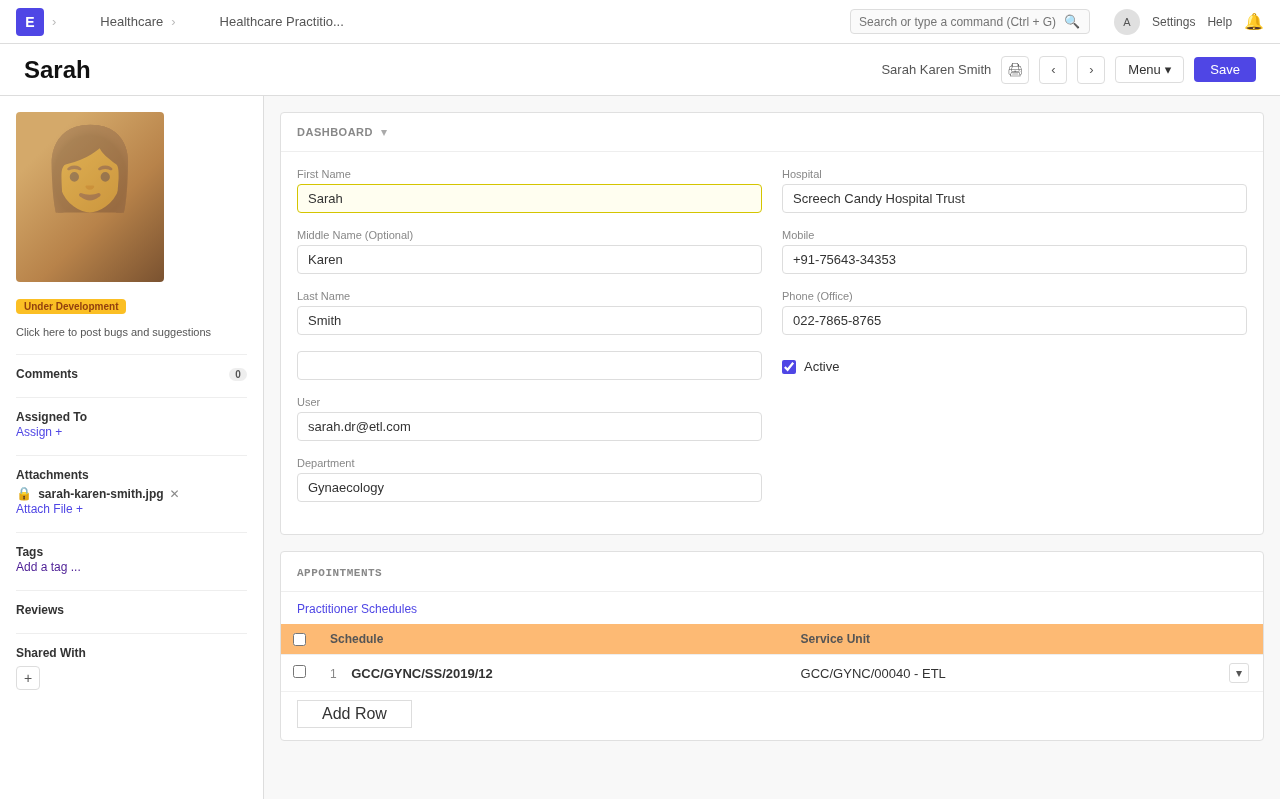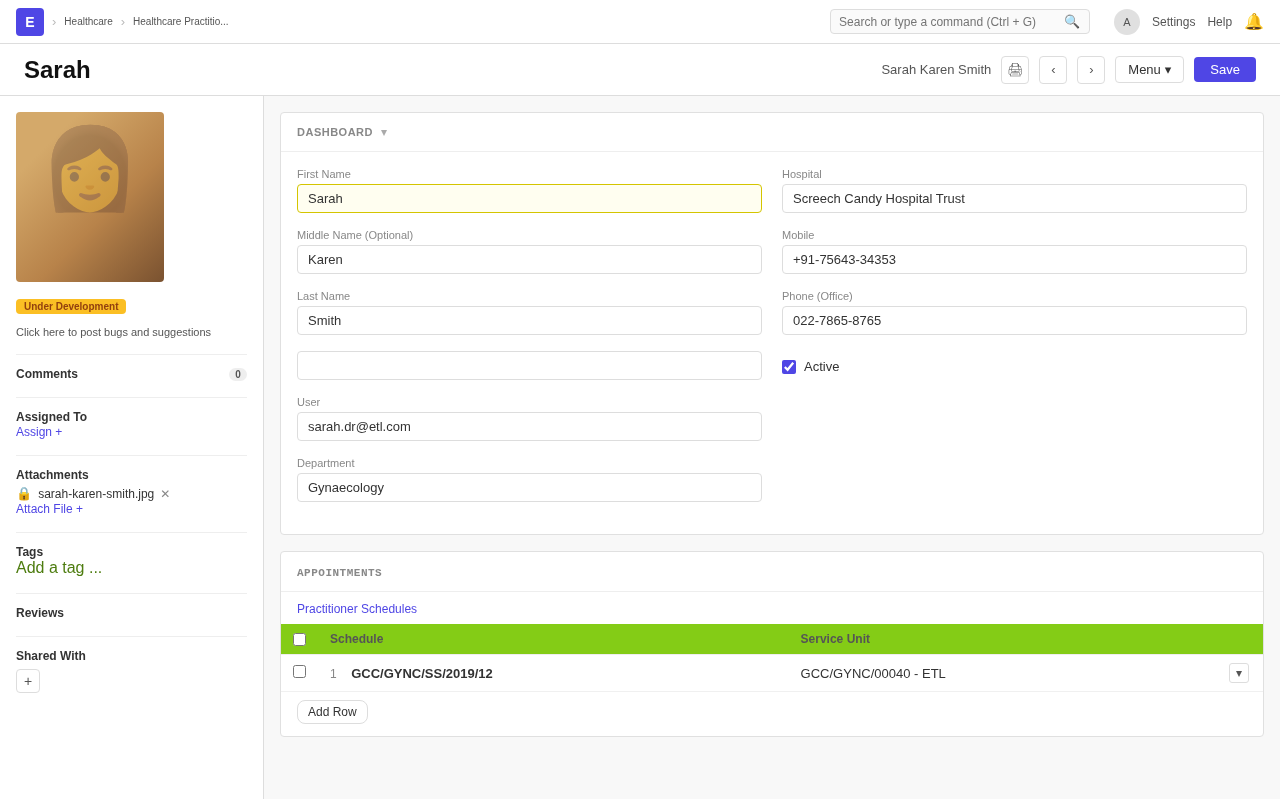--- a/index.html
+++ b/index.html
@@ -10,25 +10,25 @@
       display: flex; align-items: center; height: 44px;
       background: #fff; border-bottom: 1px solid #ddd;
       padding: 0 16px; gap: 8px;
     }
     .nav-logo {
       width: 28px; height: 28px; background: #4f46e5; border-radius: 4px;
       display: flex; align-items: center; justify-content: center;
       color: #fff; font-weight: bold; font-size: 14px;
     }
     .nav-sep { color: #bbb; font-size: 13px; }
-    .nav-breadcrumb { color: #555; font-size: 10px; cursor: pointer; }
+    .nav-breadcrumb { color: #555; font-size: 13px; cursor: pointer; margin-left: 36px; }
     .nav-search {
       margin-left: auto; display: flex; align-items: center;
       border: 1px solid #ddd; border-radius: 4px; padding: 4px 8px;
-      background: #fafafa; width: 260px;
+      background: #fafafa; width: 240px;
     }
     .nav-search input {
       border: none; background: transparent; outline: none; font-size: 12px;
       width: 100%; color: #555;
     }
     .nav-search-icon { color: #888; font-size: 13px; margin-left: 4px; }
     .nav-right { display: flex; align-items: center; gap: 12px; margin-left: 16px; }
     .nav-avatar {
       width: 26px; height: 26px; border-radius: 50%; background: #e0e0e0;
       display: flex; align-items: center; justify-content: center; font-size: 11px; color: #555;
@@ -97,25 +97,25 @@
       font-size: 12px; color: #333; font-weight: 700;
     }
     .sidebar-badge {
       background: #eee; color: #555; font-size: 10px;
       padding: 1px 6px; border-radius: 10px; min-width: 18px; text-align: center;
     }
     .sidebar-link { font-size: 12px; color: #4f46e5; cursor: pointer; margin-top: 4px; }
     .sidebar-attachment {
       display: flex; align-items: center; gap: 6px; margin-top: 4px;
     }
-    .sidebar-attachment-name { font-size: 12px; color: #333; }
+    .sidebar-attachment-name { font-size: 12px; color: #333; font-weight: bold; }
     .attach-remove { color: #888; cursor: pointer; font-size: 12px; }
     .attach-file-btn { font-size: 12px; color: #4f46e5; cursor: pointer; margin-top: 4px; }
 
-    .sidebar-tags-label { font-size: 16px; color: #4d7c0f; margin-top: 12px; cursor: pointer; }
+    .sidebar-tags-label { font-size: 12px; color: #4c1d95; margin-top: 12px; cursor: pointer; }
     .sidebar-shared-add {
       width: 24px; height: 24px; border: 1px solid #ddd; border-radius: 4px;
       display: flex; align-items: center; justify-content: center;
       cursor: pointer; color: #555; font-size: 14px; margin-top: 6px;
     }
 
     
     .content { flex: 1; background: #f8f8f8; overflow-y: auto; }
 
     
@@ -153,39 +153,39 @@
     
     .appt-section { background: #fff; border: 1px solid #e0e0e0; margin: 0 16px 16px; border-radius: 4px; }
     .appt-header { padding: 12px 16px; border-bottom: 1px solid #eee; }
     .appt-header-label { font-size: 11px; font-weight: 700; color: #888; letter-spacing: 0.5px; text-transform: uppercase; font-family: Liberation Mono, monospace; }
     .appt-sub { font-size: 12px; color: #4f46e5; padding: 10px 16px 0; cursor: pointer; }
 
     
     .appt-table { width: 100%; border-collapse: collapse; margin-top: 8px; }
     .appt-table th {
       text-align: left; font-size: 12px; color: #555; font-weight: 600;
-      padding: 8px 12px; border-bottom: 1px solid #eee; background: #84cc16;
+      padding: 8px 12px; border-bottom: 1px solid #eee; background: #fdba74;
     }
     .appt-table td {
       padding: 8px 12px; font-size: 13px; color: #333; border-bottom: 1px solid #f0f0f0;
     }
     .col-check { width: 36px; }
     .col-actions { width: 48px; text-align: center; }
     .row-checkbox { width: 13px; height: 13px; cursor: pointer; }
     .row-num { font-size: 12px; color: #888; }
     .row-bold { font-weight: 600; }
     .dropdown-btn {
       border: 1px solid #ddd; border-radius: 3px; background: #fff;
       padding: 2px 6px; cursor: pointer; font-size: 12px; color: #555;
     }
 
     .add-row-btn {
       margin: 8px 16px 12px;
-      padding: 4px 10px; border: 1px solid #ddd; border-radius: 8px;
-      background: #fff; cursor: pointer; font-size: 12px; color: #333;
+      padding: 4px 24px; border: 1px solid #ddd; border-radius: 0;
+      background: #fff; cursor: pointer; font-size: 16px; color: #333;
     }
 
     .th-checkbox-header { display: flex; align-items: center; }
   </style>
 </head>
 <body>
 
 <nav class="top-nav">
   <div class="nav-logo">
     <span>E</span>

